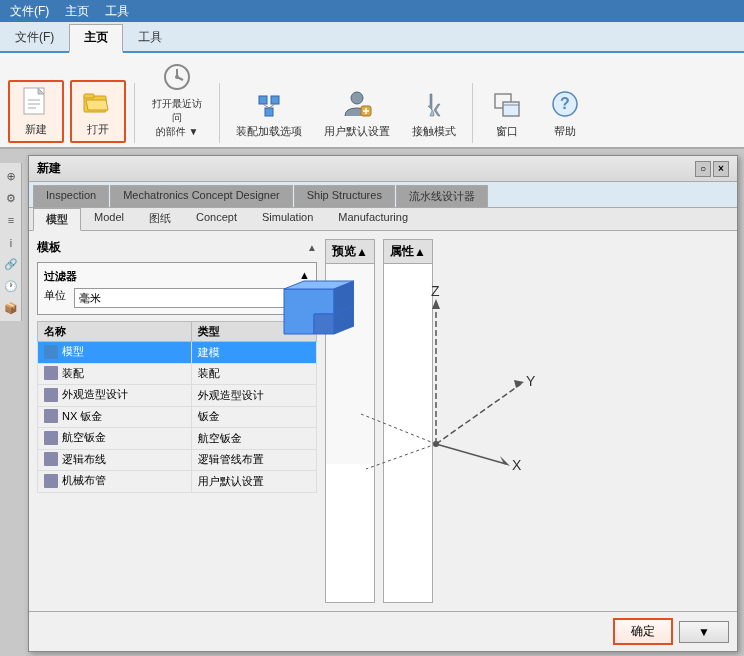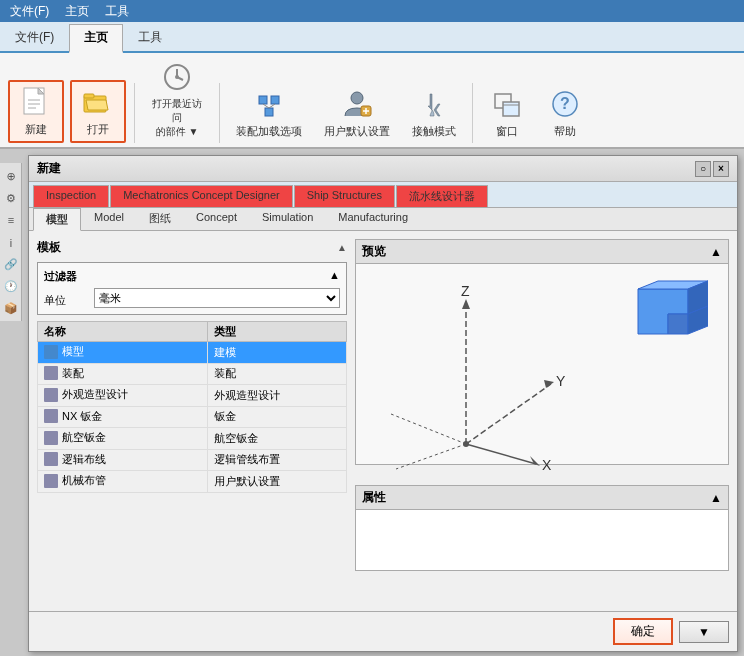--- a/index.html
+++ b/index.html
@@ -160,21 +160,21 @@
       border-bottom: 1px solid #aaa;
       padding-top: 3px;
       padding-left: 4px;
       gap: 1px;
     }
     .dialog-tab {
       padding: 3px 12px;
       font-size: 11px;
       cursor: pointer;
       color: #333;
-      background: #ef4444;
+      background: #a3a3a3;
       border: 1px solid #aaa;
       border-bottom: none;
     }
 
     
     .sub-tabs {
       display: flex;
       background: #e8e8e8;
       border-bottom: 1px solid #aaa;
       padding-left: 4px;
@@ -197,21 +197,21 @@
     
     .dialog-body {
       display: flex;
       gap: 8px;
       padding: 8px;
       min-height: 380px;
     }
 
     
     .template-panel {
-      width: 310px;
+      width: 280px;
       display: flex;
       flex-direction: column;
       gap: 6px;
     }
     .panel-header {
       display: flex;
       justify-content: space-between;
       align-items: center;
       font-size: 12px;
       font-weight: bold;
@@ -230,22 +230,22 @@
     }
     .filter-title {
       display: flex;
       justify-content: space-between;
       font-size: 11px;
       font-weight: bold;
       margin-bottom: 4px;
     }
     .filter-row {
       display: flex;
-      align-items: flex-end;
-      gap: 22px;
+      align-items: flex-start;
+      gap: 2px;
       font-size: 11px;
     }
     .filter-row label {
       min-width: 28px;
     }
     .filter-select {
       flex: 1;
       padding: 2px 0;
       border: 1px solid #999;
       background: white;
@@ -293,22 +293,21 @@
       height: 14px;
       background: #8888aa;
       border-radius: 1px;
       flex-shrink: 0;
     }
 
     
     .right-panel {
       flex: 1;
       display: flex;
-      flex-direction: column;
-      gap: 20px;
+      gap: 8px;
     }
 
     .preview-section {
       border: 1px solid #aaa;
       background: white;
     }
     .section-header {
       display: flex;
       justify-content: space-between;
       align-items: center;

